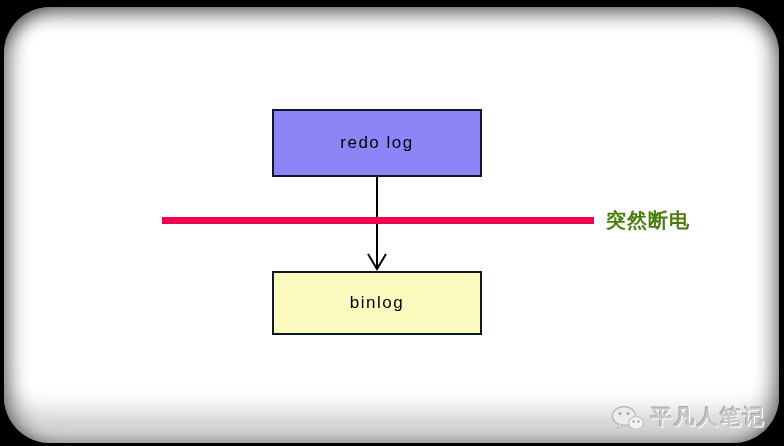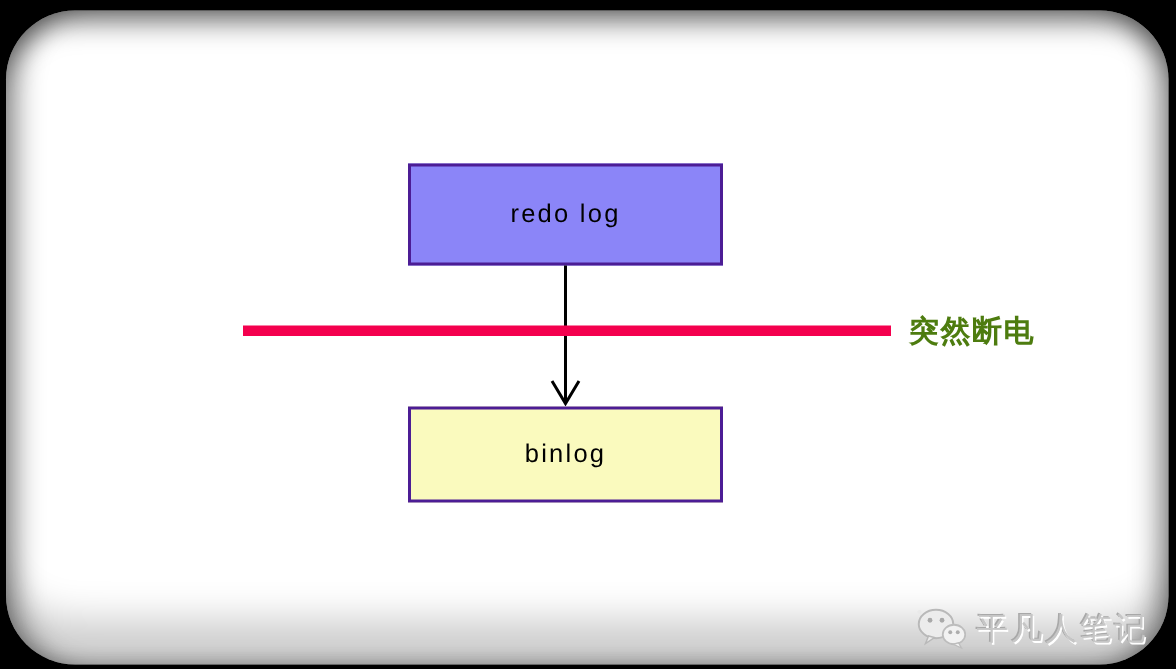--- a/index.html
+++ b/index.html
@@ -27,21 +27,21 @@
       inset 0 16px 18px -8px rgba(0,0,0,0.50),
       inset 16px 0 18px -8px rgba(0,0,0,0.38),
       inset -16px 0 18px -8px rgba(0,0,0,0.38),
       inset 0 -46px 26px -16px rgba(0,0,0,0.20),
       inset 0 -10px 10px -6px rgba(0,0,0,0.12);
   }
   .node {
     position: absolute;
     left: 268px;
     width: 210px;
-    border: 2px solid #4c1d95;
+    border: 2px solid #0f172a;
     box-sizing: border-box;
     display: flex;
     align-items: center;
     justify-content: center;
     font-size: 17px;
     letter-spacing: 1.5px;
     color: #000;
   }
   .node-redolog { top: 102px; height: 68px; }
   .node-binlog  { top: 264px; height: 64px; }
@@ -67,22 +67,23 @@
     font-weight: bold;
     letter-spacing: 1px;
     color: #4d7c0f;
     white-space: nowrap;
   }
   .watermark {
     position: absolute;
     left: 606px;
     top: 396px;
     display: flex;
-    align-items: flex-end;
+    align-items: flex-start;
     gap: 7px;
+    font-weight: bold;
   }
   .watermark-text {
     font-size: 21px;
     letter-spacing: 2px;
     color: #c6c6c6;
     text-shadow: 1px 1px 0 #ffffff, -1px -1px 0 #a8a8a8;
     white-space: nowrap;
   }
 </style>
 </head>

